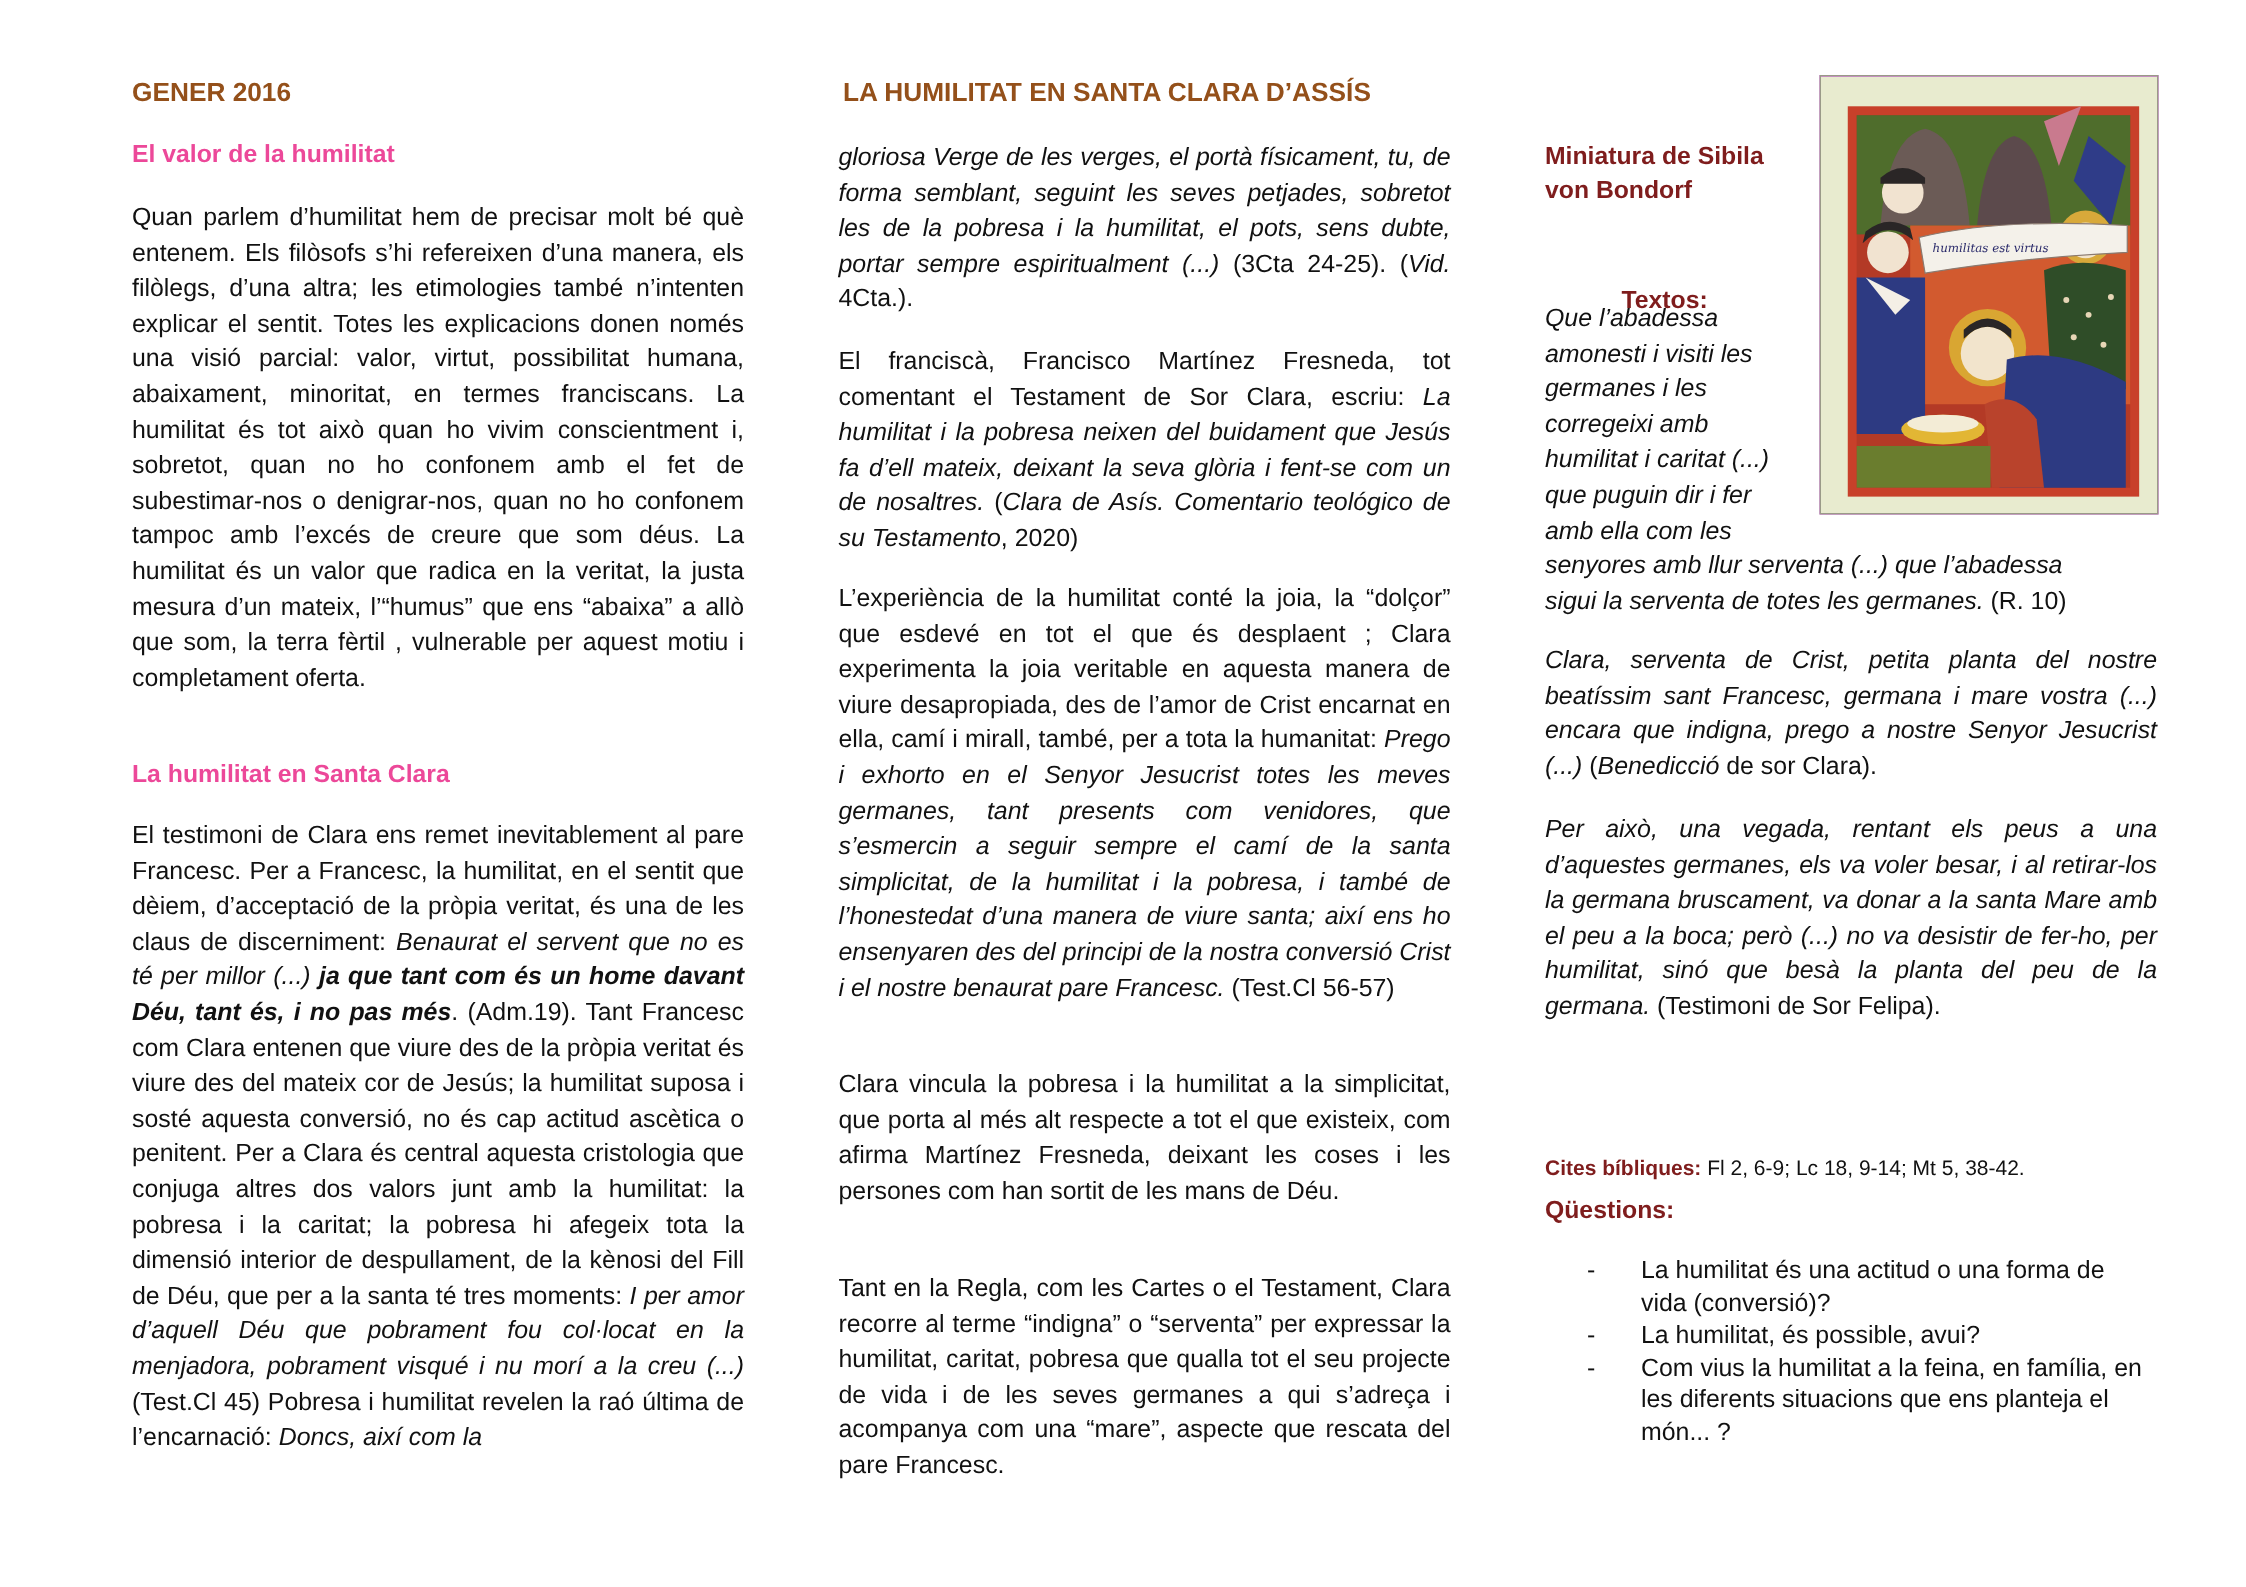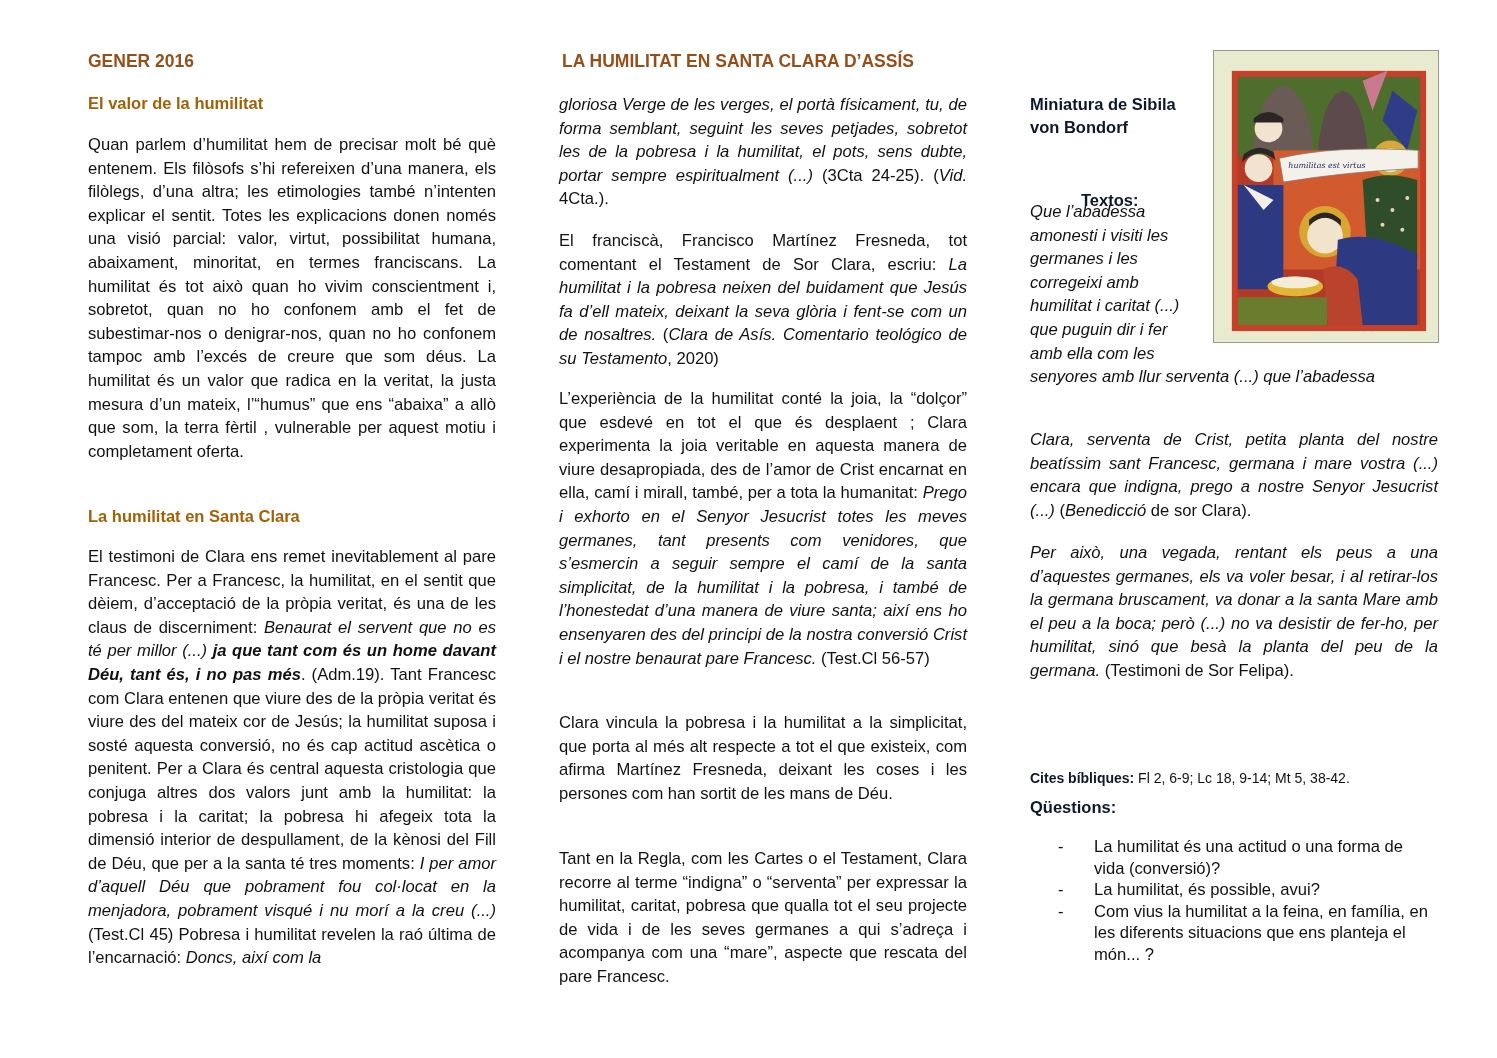--- a/index.html
+++ b/index.html
@@ -4,23 +4,23 @@
 <style>
   html, body { margin: 0; padding: 0; background: #ffffff; }
   body {
     width: 1497px; height: 1058px; position: relative; overflow: hidden;
     font-family: "Liberation Sans", sans-serif; color: #111;
   }
   .col { position: absolute; top: 0; }
   .col1 { left: 88px; width: 408px; }
   .col2 { left: 559px; width: 408px; }
   .col3 { left: 1030px; width: 408px; }
-  .brown { color: #0f172a; font-weight: bold; }
+  .brown { color: #7f1d1d; font-weight: bold; }
   .main-head { position: absolute; font-size: 17.5px; font-weight: bold; color: #94501a; top: 51px; }
-  .sub-head { font-size: 16.5px; font-weight: bold; color: #a16207; margin: 0; }
+  .sub-head { font-size: 16.5px; font-weight: bold; color: #ec4899; margin: 0; }
   p.body {
     font-size: 16.6px; line-height: 23.6px; text-align: justify; margin: 0;
   }
   p.body.lastleft { text-align-last: left; }
   .col2 p.body { text-align-last: left; }
   em { font-style: italic; }
   strong { font-weight: bold; }
 
   
   #c1-sub1 { position: absolute; top: 94px; left: 0; }
@@ -143,20 +143,21 @@
     <div>Que l’abadessa</div>
     <div>amonesti i visiti les</div>
     <div>germanes i les</div>
     <div>corregeixi amb</div>
     <div>humilitat i caritat (...)</div>
     <div>que puguin dir i fer</div>
     <div>amb ella com les</div>
   </div>
   <div id="c3-q1-wide">
     <div><em>senyores amb llur serventa (...) que l’abadessa</em></div>
+    <div><em>sigui la serventa de totes les germanes.</em><span> (R. 10)</span></div>
   </div>
 
   <p id="c3-q2" class="body"><em>Clara, serventa de Crist, petita planta del nostre beatíssim sant Francesc, germana i mare vostra (...) encara que indigna, prego a nostre Senyor Jesucrist (...)</em><span> (</span><em>Benedicció</em><span> de sor Clara).</span></p>
 
   <p id="c3-q3" class="body lastleft"><em>Per això, una vegada, rentant els peus a una d’aquestes germanes, els va voler besar, i al retirar-los la germana bruscament, va donar a la santa Mare amb el peu a la boca; però (...) no va desistir de fer-ho, per humilitat, sinó que besà la planta del peu de la germana.</em><span> (Testimoni de Sor Felipa).</span></p>
 
   <div id="cites"><span class="brown">Cites bíbliques:</span><span> Fl 2, 6-9; Lc 18, 9-14; Mt 5, 38-42.</span></div>
 
   <div id="qs-head" class="brown">Qüestions:</div>
   <ul id="qs-list">

